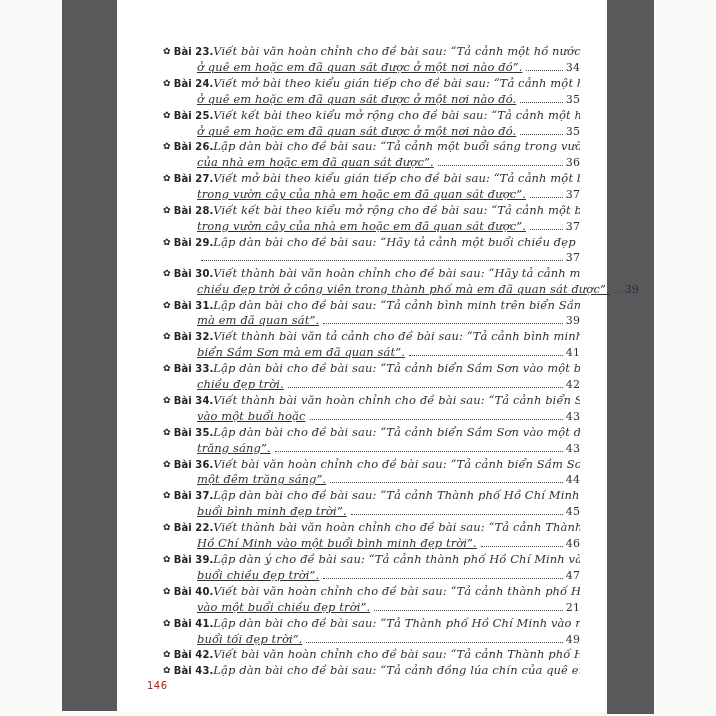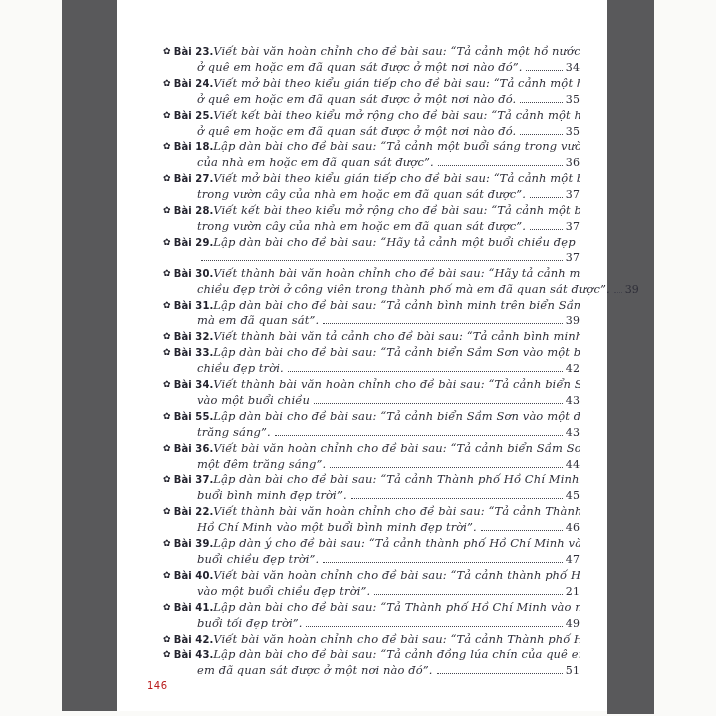--- a/index.html
+++ b/index.html
@@ -63,21 +63,21 @@
   }
   .t1, .t2 {
     font-style: italic;
     color: #30303a;
   }
   .l2 {
     display: flex;
     align-items: baseline;
     padding-left: 34px;
   }
-  .t2 { white-space: nowrap; }
+  .t2 { white-space: nowrap; text-decoration: underline; }
   .dots {
     flex: 1 1 auto;
     border-bottom: 1px dotted #45454e;
     margin: 0 3px 3px 4px;
     min-width: 8px;
   }
   .pg {
     font-size: 11px;
     color: #2e2e38;
     text-align: left;
@@ -131,21 +131,21 @@
     </div>
     <div class="l2">
       <span class="t2">ở quê em hoặc em đã quan sát được ở một nơi nào đó.</span>
       <span class="dots"></span>
       <span class="pg">35</span>
     </div>
   </div>
 
   <div class="entry">
     <div class="l1">
-      <span class="bullet">✿</span><span class="label">Bài 18.</span><span class="t1">Lập dàn bài cho đề bài sau: “Tả cảnh một buổi sáng trong vườn cây</span>
+      <span class="bullet">✿</span><span class="label">Bài 26.</span><span class="t1">Lập dàn bài cho đề bài sau: “Tả cảnh một buổi sáng trong vườn cây</span>
     </div>
     <div class="l2">
       <span class="t2">của nhà em hoặc em đã quan sát được”.</span>
       <span class="dots"></span>
       <span class="pg">36</span>
     </div>
   </div>
 
   <div class="entry">
     <div class="l1">
@@ -198,47 +198,52 @@
       <span class="t2">mà em đã quan sát”.</span>
       <span class="dots"></span>
       <span class="pg">39</span>
     </div>
   </div>
 
   <div class="entry">
     <div class="l1">
       <span class="bullet">✿</span><span class="label">Bài 32.</span><span class="t1">Viết thành bài văn tả cảnh cho đề bài sau: “Tả cảnh bình minh trên</span>
     </div>
+    <div class="l2">
+      <span class="t2">biển Sầm Sơn mà em đã quan sát”.</span>
+      <span class="dots"></span>
+      <span class="pg">41</span>
+    </div>
   </div>
 
   <div class="entry">
     <div class="l1">
       <span class="bullet">✿</span><span class="label">Bài 33.</span><span class="t1">Lập dàn bài cho đề bài sau: “Tả cảnh biển Sầm Sơn vào một buổi</span>
     </div>
     <div class="l2">
       <span class="t2">chiều đẹp trời.</span>
       <span class="dots"></span>
       <span class="pg">42</span>
     </div>
   </div>
 
   <div class="entry">
     <div class="l1">
       <span class="bullet">✿</span><span class="label">Bài 34.</span><span class="t1">Viết thành bài văn hoàn chỉnh cho đề bài sau: “Tả cảnh biển Sầm Sơn</span>
     </div>
     <div class="l2">
-      <span class="t2">vào một buổi chiều</span>
+      <span class="t2">vào một buổi hoặc</span>
       <span class="dots"></span>
       <span class="pg">43</span>
     </div>
   </div>
 
   <div class="entry">
     <div class="l1">
-      <span class="bullet">✿</span><span class="label">Bài 55.</span><span class="t1">Lập dàn bài cho đề bài sau: “Tả cảnh biển Sầm Sơn vào một đêm</span>
+      <span class="bullet">✿</span><span class="label">Bài 35.</span><span class="t1">Lập dàn bài cho đề bài sau: “Tả cảnh biển Sầm Sơn vào một đêm</span>
     </div>
     <div class="l2">
       <span class="t2">trăng sáng”.</span>
       <span class="dots"></span>
       <span class="pg">43</span>
     </div>
   </div>
 
   <div class="entry">
     <div class="l1">
@@ -308,23 +313,18 @@
 
   <div class="entry">
     <div class="l1">
       <span class="bullet">✿</span><span class="label">Bài 42.</span><span class="t1">Viết bài văn hoàn chỉnh cho đề bài sau: “Tả cảnh Thành phố Hồ Chí Minh</span>
     </div>
   </div>
 
   <div class="entry">
     <div class="l1">
       <span class="bullet">✿</span><span class="label">Bài 43.</span><span class="t1">Lập dàn bài cho đề bài sau: “Tả cảnh đồng lúa chín của quê em hoặc</span>
-    </div>
-    <div class="l2">
-      <span class="t2">em đã quan sát được ở một nơi nào đó”.</span>
-      <span class="dots"></span>
-      <span class="pg">51</span>
     </div>
   </div>
 </div>
     <div class="folio">146</div>
   </div>
 </div>
 
 </body></html>

